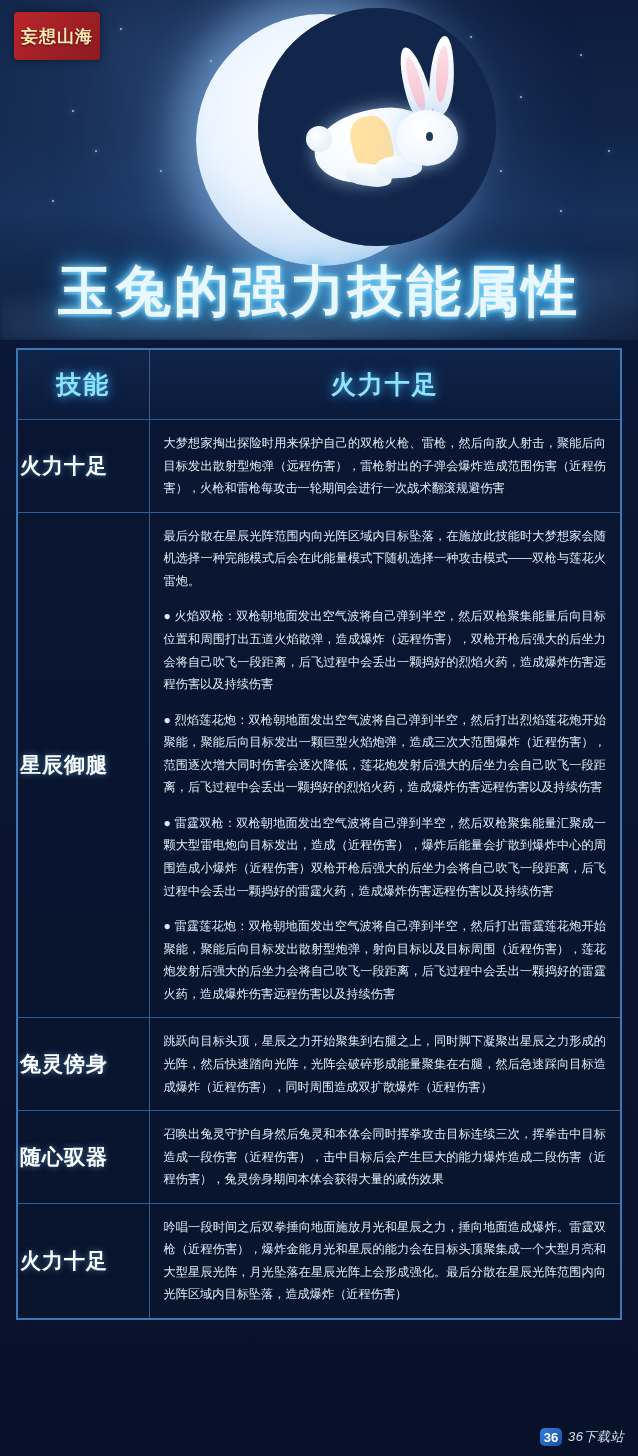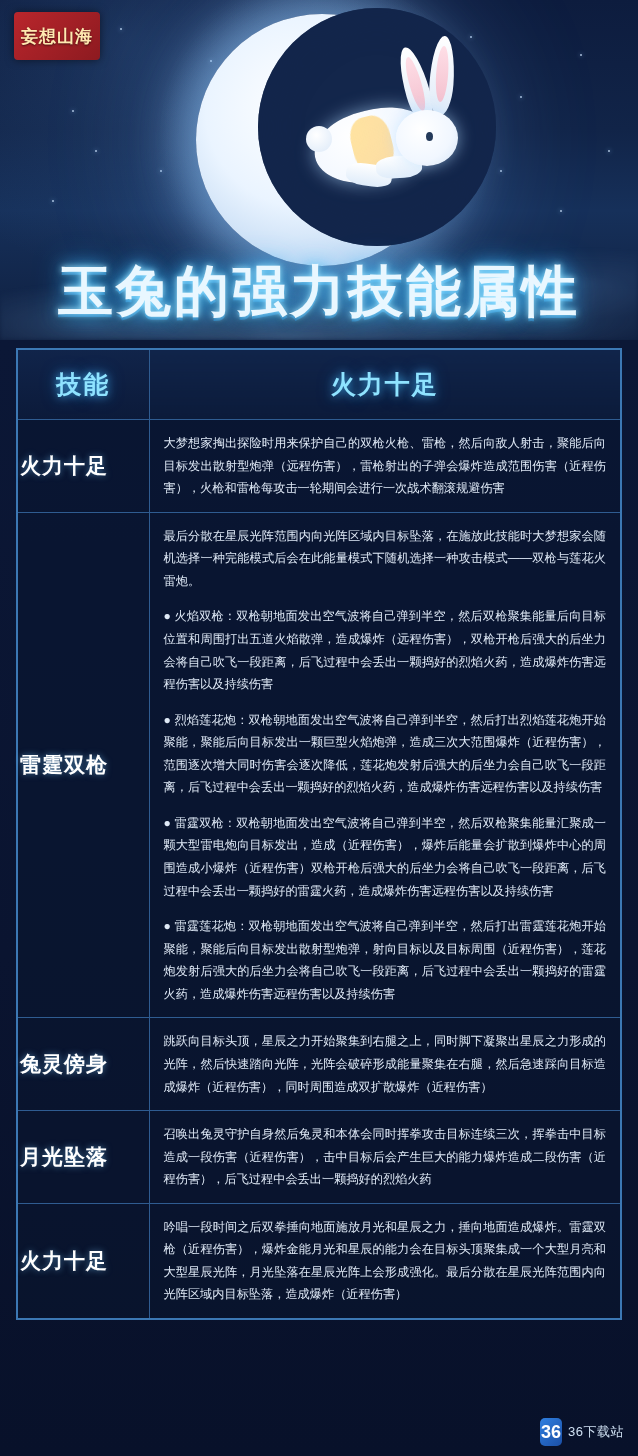--- a/index.html
+++ b/index.html
@@ -176,27 +176,27 @@
   }
   td.skill-effect p { margin: 0 0 0 0; }
   td.skill-effect p + p { margin-top: 13px; }
 
   
   .footer-badge {
     position:absolute; right:14px; bottom:10px;
     display:flex; align-items:center; gap:6px;
   }
   .footer-badge .mark {
-    width:22px; height:28px; border-radius:5px;
+    width:22px; height:18px; border-radius:5px;
     background: linear-gradient(135deg,#2f7fe0,#1b4fa6);
     display:flex; align-items:center; justify-content:center;
-    color:#fff; font-size:18px; font-weight:bold;
+    color:#fff; font-size:13px; font-weight:bold;
   }
   .footer-badge .txt {
-    color:#cfe0f2; font-size:13px; letter-spacing:0.5px;
+    color:#cfe0f2; font-size:13px; letter-spacing:0.5px;font-style:italic;
   }
 </style>
 </head>
 <body>
 
 <div class="hero">
   <div class="stars">
     <i style="left:30px;top:40px"></i>
       <i style="left:72px;top:110px"></i>
     <i style="left:120px;top:28px"></i>
@@ -258,39 +258,39 @@
       </tr>
     </thead>
     <tbody>
       <tr>
         <td class="skill-name">火力十足</td>
         <td class="skill-effect">
           <p>大梦想家掏出探险时用来保护自己的双枪火枪、雷枪，然后向敌人射击，聚能后向目标发出散射型炮弹（远程伤害），雷枪射出的子弹会爆炸造成范围伤害（近程伤害），火枪和雷枪每攻击一轮期间会进行一次战术翻滚规避伤害</p>
         </td>
       </tr>
       <tr>
-        <td class="skill-name">雷霆双枪</td>
+        <td class="skill-name">星辰御腿</td>
         <td class="skill-effect">
           <p>最后分散在星辰光阵范围内向光阵区域内目标坠落，在施放此技能时大梦想家会随机选择一种完能模式后会在此能量模式下随机选择一种攻击模式——双枪与莲花火雷炮。</p>
           <p>● 火焰双枪：双枪朝地面发出空气波将自己弹到半空，然后双枪聚集能量后向目标位置和周围打出五道火焰散弹，造成爆炸（远程伤害），双枪开枪后强大的后坐力会将自己吹飞一段距离，后飞过程中会丢出一颗捣好的烈焰火药，造成爆炸伤害远程伤害以及持续伤害</p>
           <p>● 烈焰莲花炮：双枪朝地面发出空气波将自己弹到半空，然后打出烈焰莲花炮开始聚能，聚能后向目标发出一颗巨型火焰炮弹，造成三次大范围爆炸（近程伤害），范围逐次增大同时伤害会逐次降低，莲花炮发射后强大的后坐力会自己吹飞一段距离，后飞过程中会丢出一颗捣好的烈焰火药，造成爆炸伤害远程伤害以及持续伤害</p>
           <p>● 雷霆双枪：双枪朝地面发出空气波将自己弹到半空，然后双枪聚集能量汇聚成一颗大型雷电炮向目标发出，造成（近程伤害），爆炸后能量会扩散到爆炸中心的周围造成小爆炸（近程伤害）双枪开枪后强大的后坐力会将自己吹飞一段距离，后飞过程中会丢出一颗捣好的雷霆火药，造成爆炸伤害远程伤害以及持续伤害</p>
           <p>● 雷霆莲花炮：双枪朝地面发出空气波将自己弹到半空，然后打出雷霆莲花炮开始聚能，聚能后向目标发出散射型炮弹，射向目标以及目标周围（近程伤害），莲花炮发射后强大的后坐力会将自己吹飞一段距离，后飞过程中会丢出一颗捣好的雷霆火药，造成爆炸伤害远程伤害以及持续伤害</p>
         </td>
       </tr>
       <tr>
         <td class="skill-name">兔灵傍身</td>
         <td class="skill-effect">
           <p>跳跃向目标头顶，星辰之力开始聚集到右腿之上，同时脚下凝聚出星辰之力形成的光阵，然后快速踏向光阵，光阵会破碎形成能量聚集在右腿，然后急速踩向目标造成爆炸（近程伤害），同时周围造成双扩散爆炸（近程伤害）</p>
         </td>
       </tr>
       <tr>
-        <td class="skill-name">月光坠落</td>
-        <td class="skill-effect">
-          <p>召唤出兔灵守护自身然后兔灵和本体会同时挥拳攻击目标连续三次，挥拳击中目标造成一段伤害（近程伤害），击中目标后会产生巨大的能力爆炸造成二段伤害（近程伤害），后飞过程中会丢出一颗捣好的烈焰火药</p>
+        <td class="skill-name">随心驭器</td>
+        <td class="skill-effect">
+          <p>召唤出兔灵守护自身然后兔灵和本体会同时挥拳攻击目标连续三次，挥拳击中目标造成一段伤害（近程伤害），击中目标后会产生巨大的能力爆炸造成二段伤害（近程伤害），兔灵傍身期间本体会获得大量的减伤效果</p>
         </td>
       </tr>
       <tr>
         <td class="skill-name">火力十足</td>
         <td class="skill-effect">
           <p>吟唱一段时间之后双拳捶向地面施放月光和星辰之力，捶向地面造成爆炸。雷霆双枪（近程伤害），爆炸金能月光和星辰的能力会在目标头顶聚集成一个大型月亮和大型星辰光阵，月光坠落在星辰光阵上会形成强化。最后分散在星辰光阵范围内向光阵区域内目标坠落，造成爆炸（近程伤害）</p>
         </td>
       </tr>
     </tbody>
   </table>

